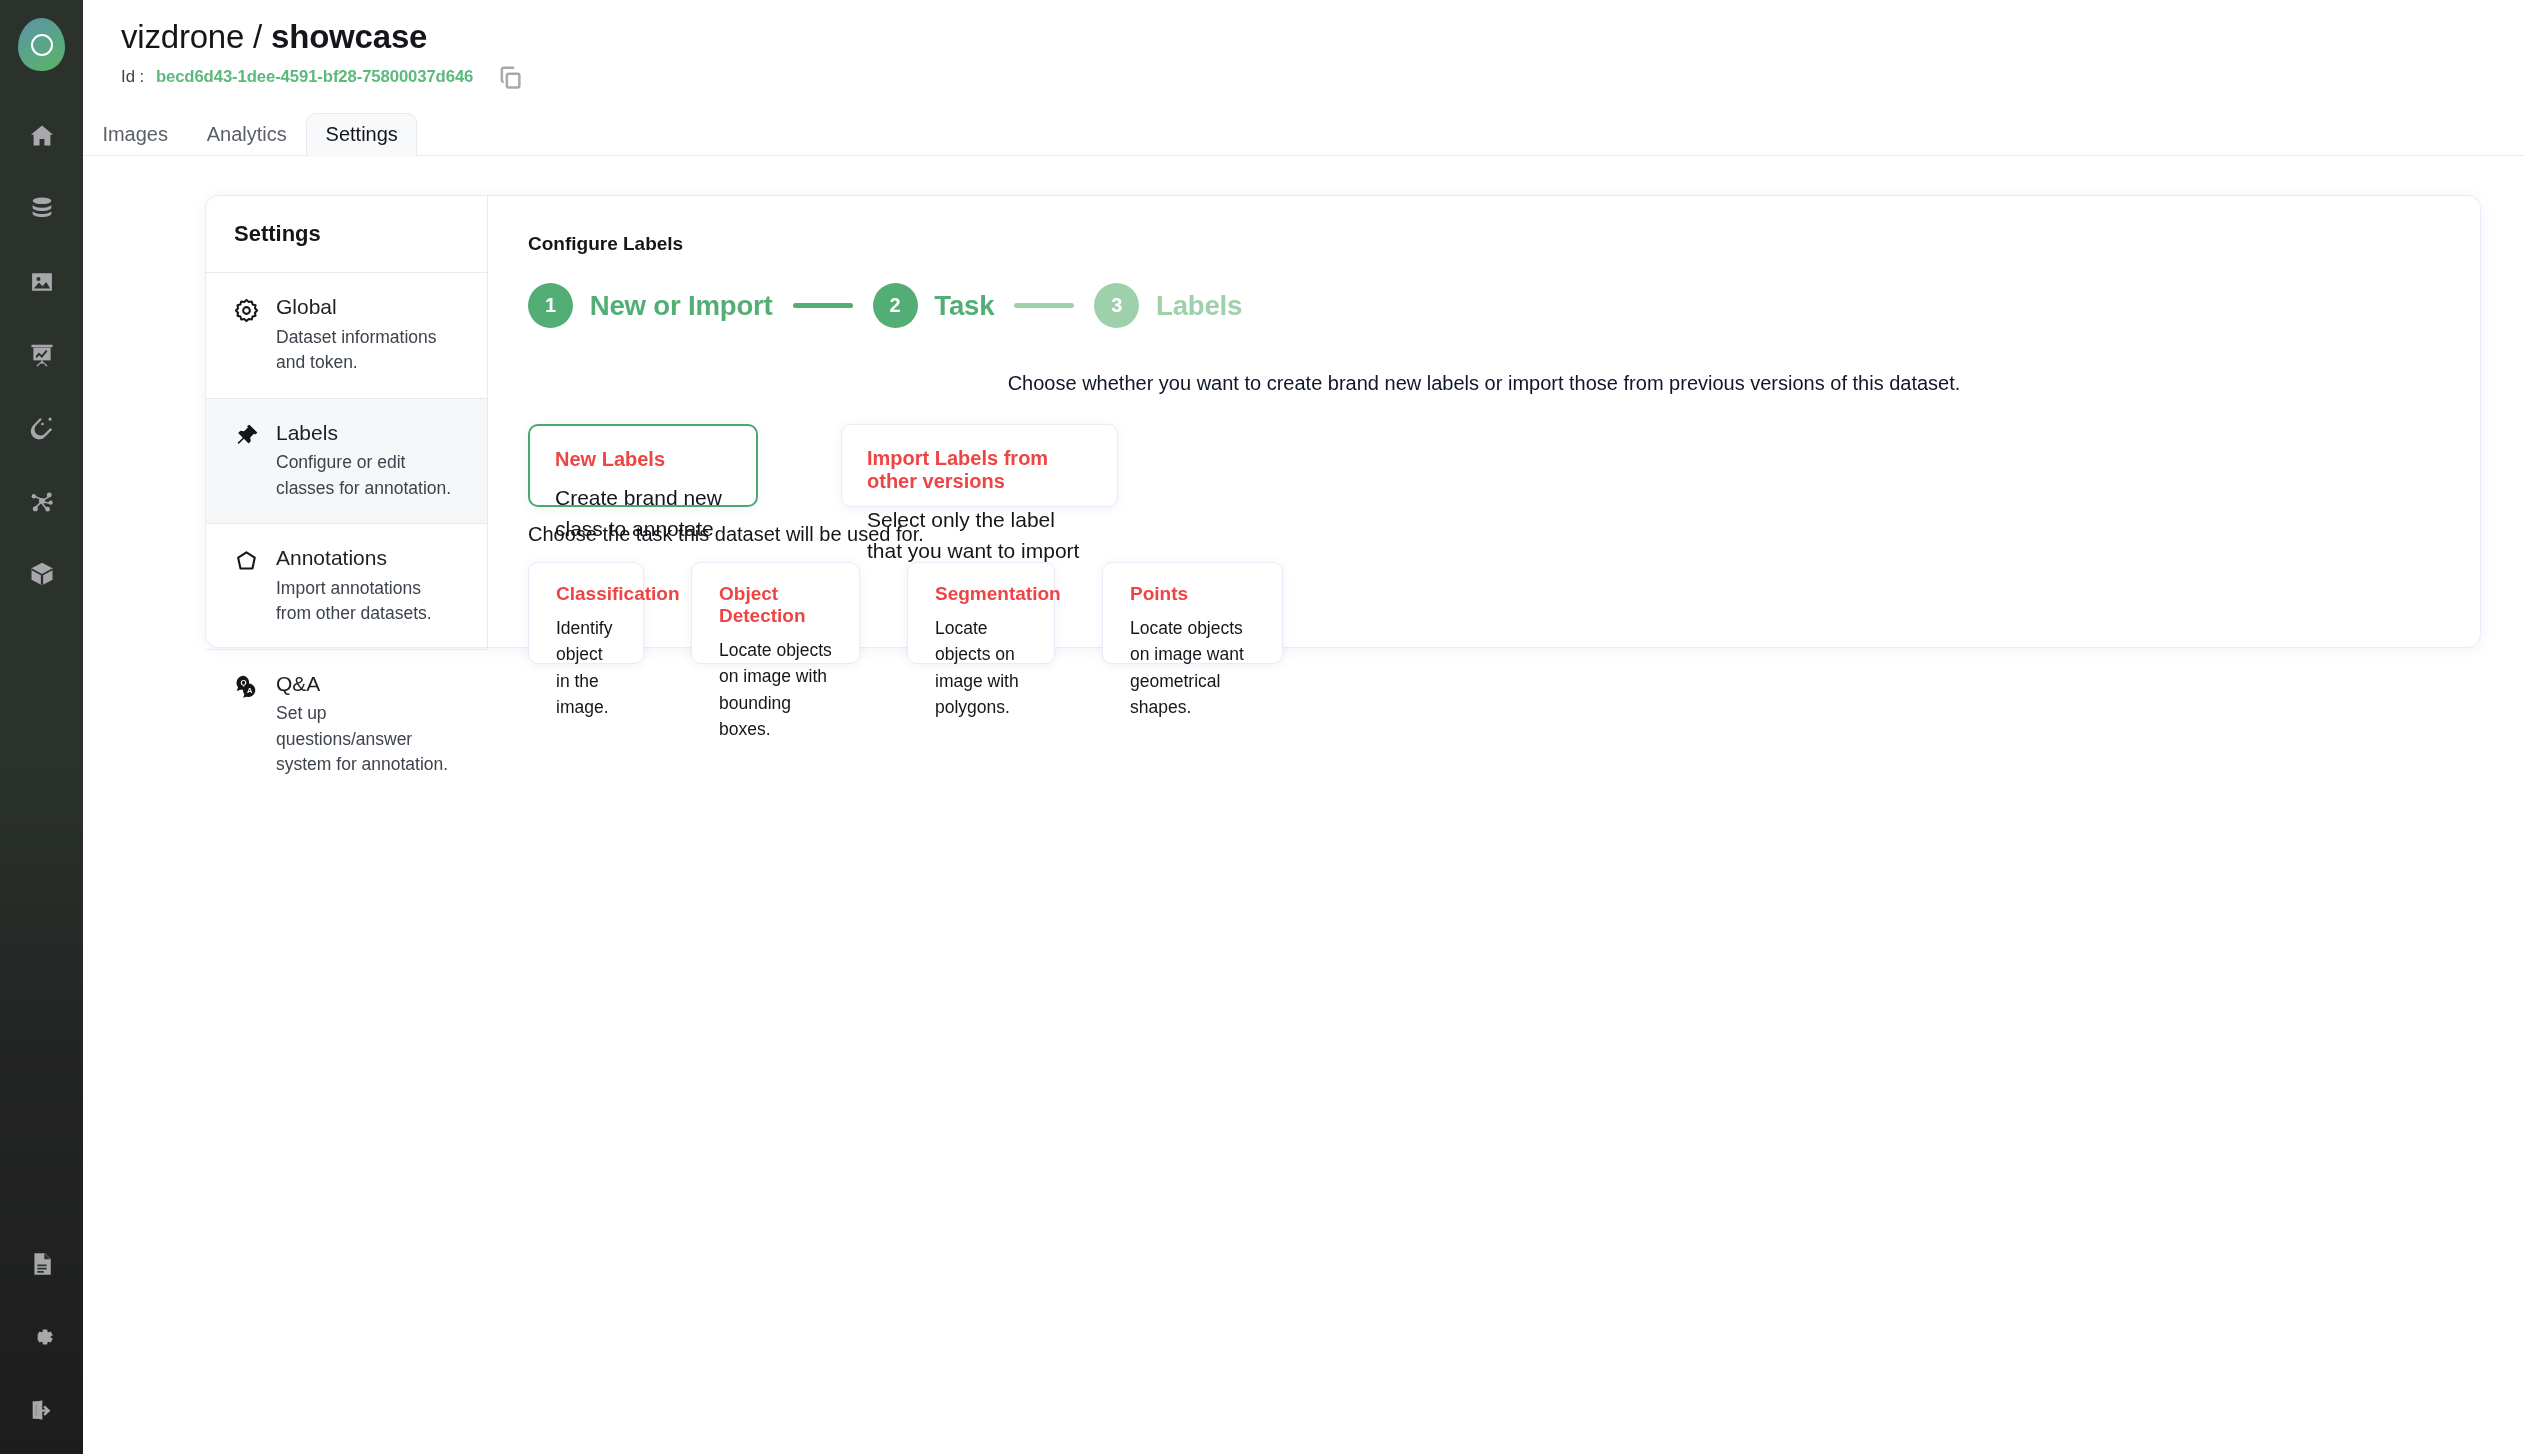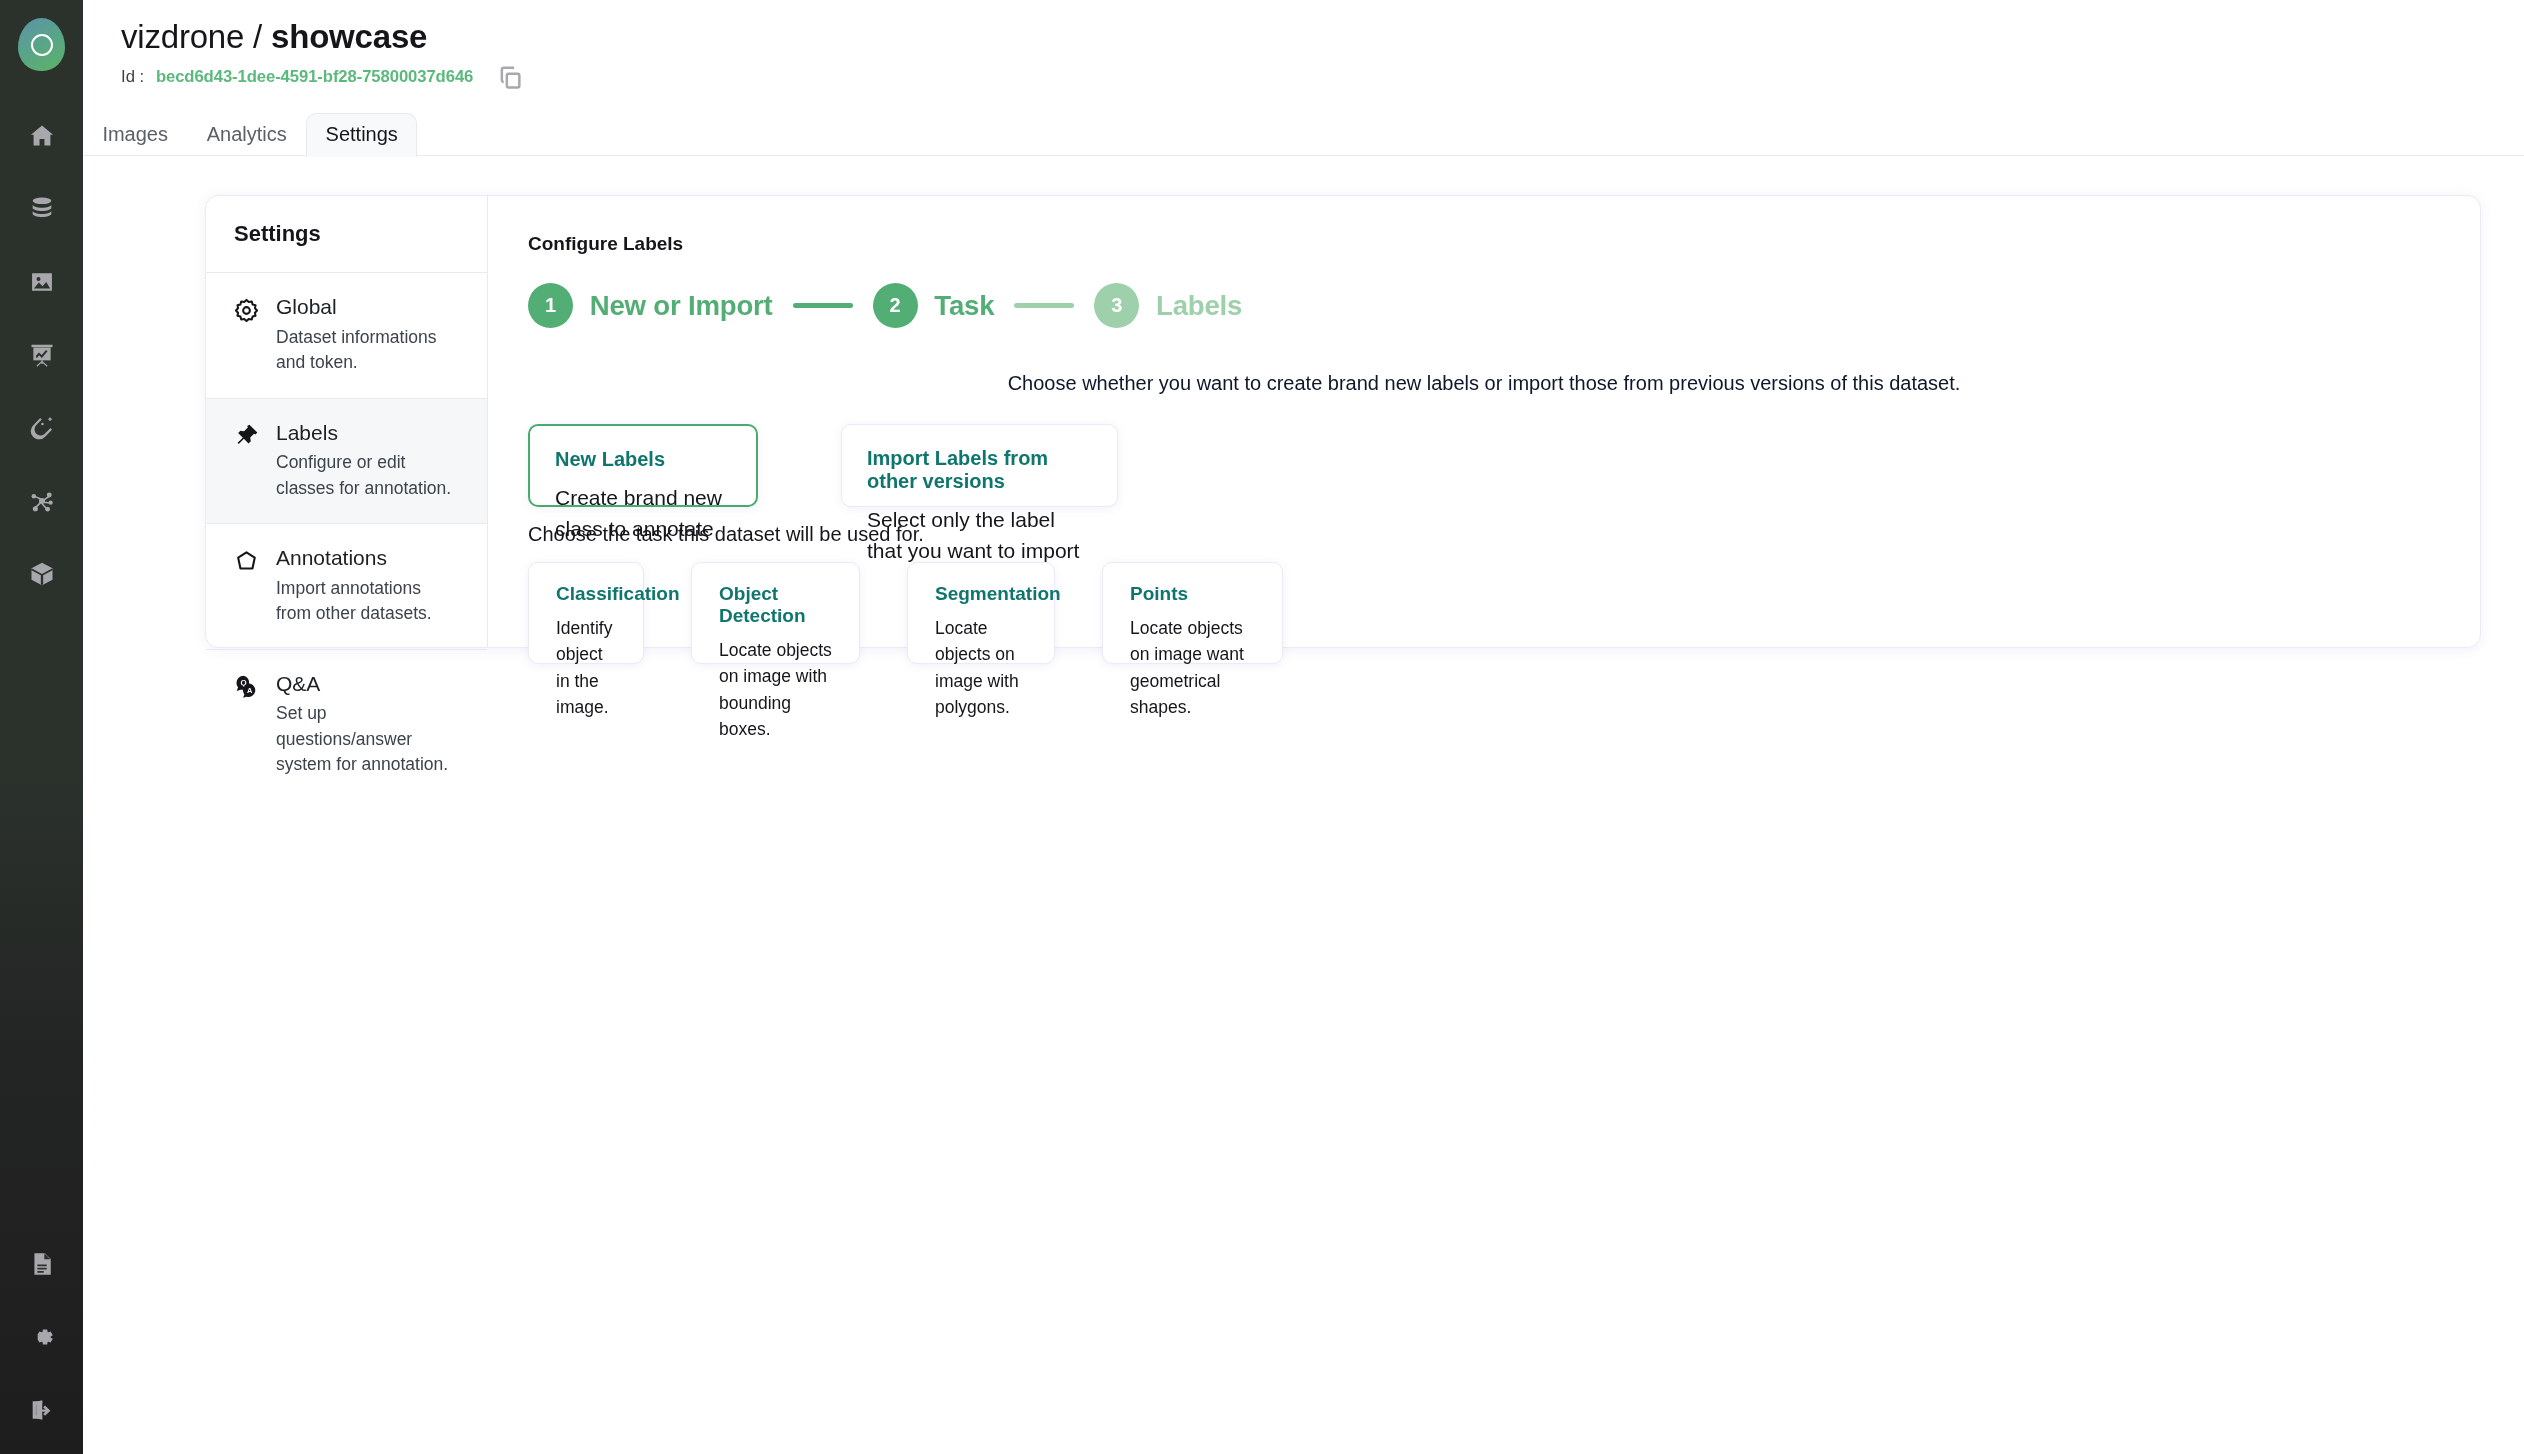--- a/index.html
+++ b/index.html
@@ -118,21 +118,21 @@
   .prompt { font-size: 20px; color: #0f172a; margin-top: 44px; text-align: center; }
 
   .row { display: flex; gap: 0; margin-top: 18.4px; }
   .opt-card {
     background: #fff; border-radius: 10px;
     border: 1.3px solid #eceaf6;
     box-shadow: 0 1.7px 8.3px rgba(124,110,200,0.10);
     padding: 22px 25px; cursor: pointer;
   }
   .opt-card.sel { border: 2.5px solid #4aa96c; }
-  .opt-title { font-size: 20px; font-weight: 700; color: #0f766e; margin-bottom: 11.7px; }
+  .opt-title { font-size: 20px; font-weight: 700; color: #ef4444; margin-bottom: 11.7px; }
   .opt-desc { font-size: 21px; color: #14161a; line-height: 1.45; }
 
   #wrap-newimport { position: absolute; left: 40px; top: 210px; }
   #wrap-newimport .row { gap: 0; }
   .card-new    { width: 230px; height: 83px; margin-right: 83px; }
   .card-import { width: 277px; height: 83px; }
 
   .prompt2 { position: absolute; left: 40px; top: 327px; font-size: 20px; color: #14161a; }
 
   .task-row { position: absolute; left: 40px; top: 366px; display: flex; }

